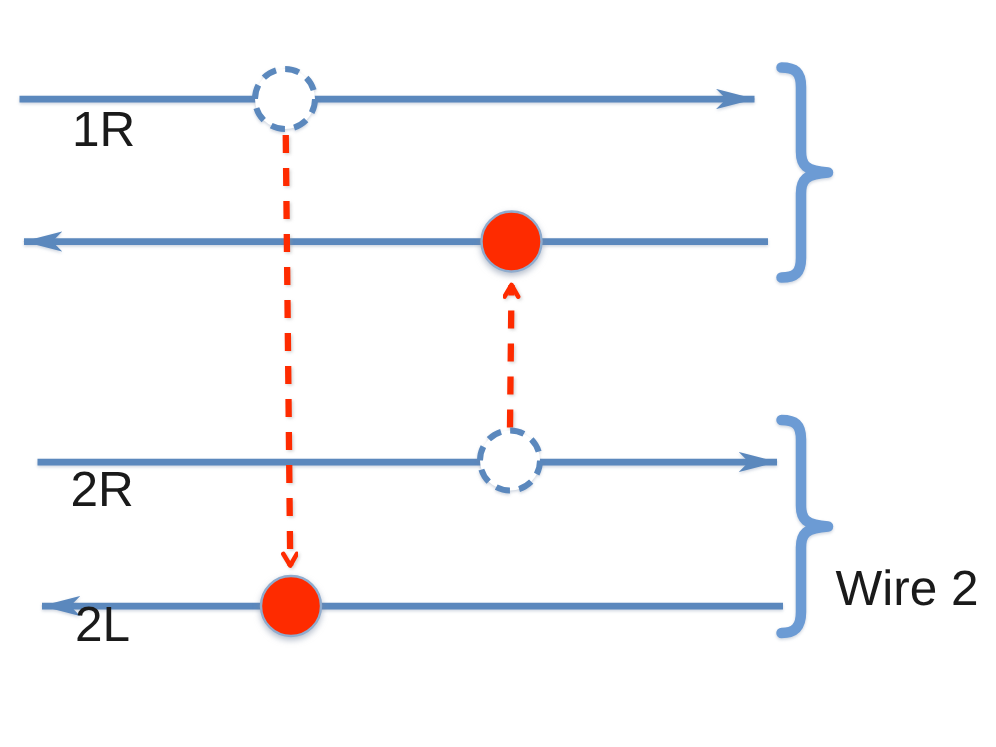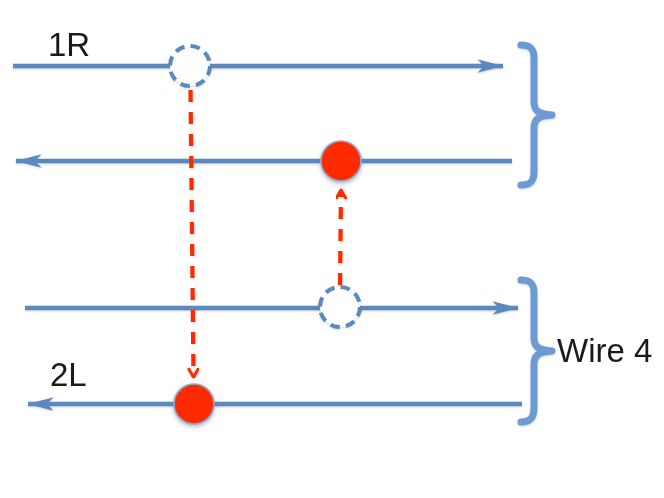--- a/index.html
+++ b/index.html
@@ -63,20 +63,21 @@
     filter: drop-shadow(0 2.5px 2px rgba(120,135,160,0.55));
   }
   .diagram-label {
     position: absolute;
     height: 40px;
     line-height: 40px;
     font-size: 33px;
     color: var(--color-text);
     white-space: nowrap;
     user-select: none;
+    margin-top: 41px;
   }
 </style>
 </head>
 <body>
 
 <div id="canvas">
 
   <svg id="diagram-svg" width="664" height="498" viewBox="0 0 664 498" xmlns="http://www.w3.org/2000/svg">
     <defs>
       <marker id="arrowBlue" viewBox="0 0 6 3" refX="5.7" refY="1.5" markerWidth="6" markerHeight="3" orient="auto">
@@ -99,16 +100,17 @@
     <path class="brace" d="M521,45 C530,45 534,48 534,58 L534,101 C534,110 537,114 552,115 C537,116 534,120 534,129 L534,172 C534,182 530,185 521,185"></path>
     <path class="brace" d="M521,280 C530,280 534,283 534,293 L534,337 C534,346 537,350 552,351 C537,352 534,356 534,365 L534,408 C534,418 530,422 521,422"></path>
 
     <circle class="dashed-circle" cx="190" cy="66" r="20"></circle>
     <circle class="red-circle" cx="341" cy="161" r="20"></circle>
     <circle class="dashed-circle" cx="340" cy="307" r="20"></circle>
     <circle class="red-circle" cx="194" cy="404" r="20"></circle>
   </svg>
 
   <div class="diagram-label" style="left:48px; top:25px;">1R</div>
+  <div class="diagram-label" style="left:47px; top:265px;">2R</div>
   <div class="diagram-label" style="left:50px; top:355px;">2L</div>
-  <div class="diagram-label" style="left:557px; top:331px;">Wire 4</div>
+  <div class="diagram-label" style="left:557px; top:331px;">Wire 2</div>
 
 </div>
 
 </body></html>

